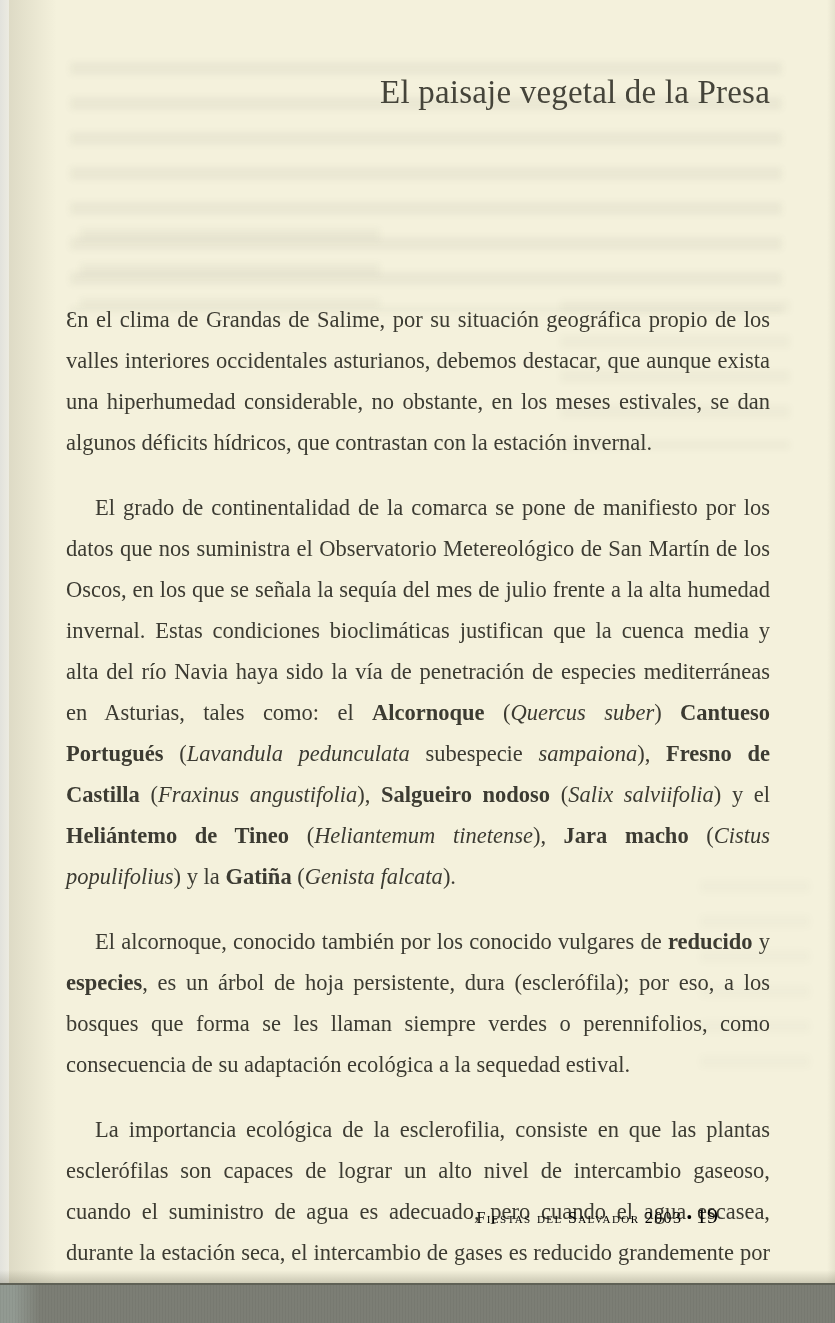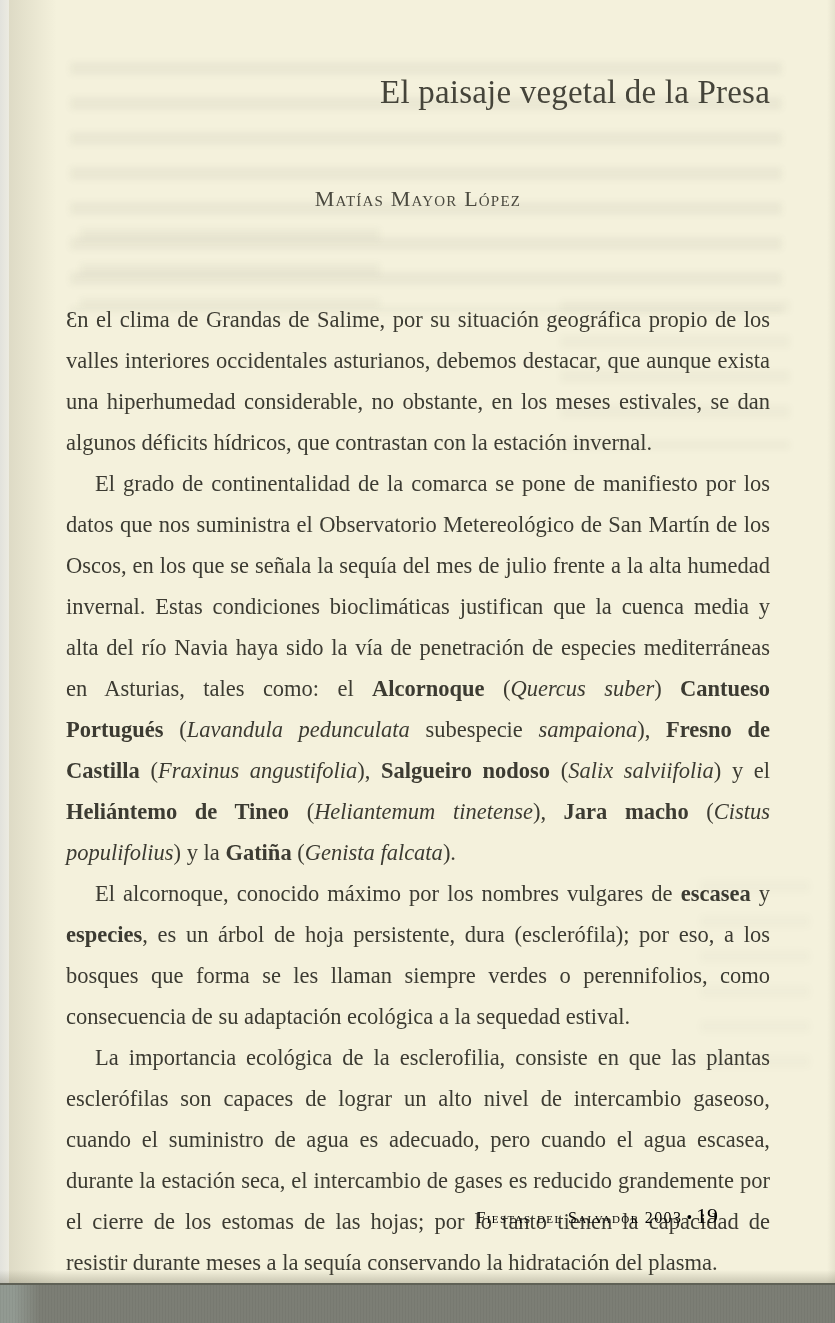--- a/index.html
+++ b/index.html
@@ -57,21 +57,21 @@
 
   .body-text{
     position:absolute;
     left:66px;width:704px;top:299px;
     font-size:22.5px;
     line-height:41px;
     text-align:justify;
     color:var(--ink);
   }
   .body-text p{margin:0;}
-  .body-text p.indent{text-indent:29px;}
+  .body-text p.indent{text-indent:29px;margin-top:24px;}
   .body-text b{font-weight:700;}
   .body-text i{font-style:italic;}
 
   .page-footer{
     position:absolute;
     right:117px;top:1203px;
     color:#000000;
     white-space:nowrap;
   }
   .footer-booklet{
@@ -119,26 +119,25 @@
 
   <div class="ghost ghost-1"></div>
   <div class="ghost ghost-2"></div>
   <div class="ghost ghost-3"></div>
   <div class="ghost ghost-4"></div>
 
   <h1 class="page-title">
     <span class="title-line">El paisaje vegetal de la Presa</span>
   </h1>
 
-  <div class="author">Matías Mayor López</div>
 
   <div class="body-text">
       <p><span>Ɛn el clima de Grandas de Salime, por su situación geográfica propio de los valles interiores occidentales asturianos, debemos destacar, que aunque exista una hiperhumedad considerable, no obstante, en los meses estivales, se dan algunos déficits hídricos, que contrastan con la estación invernal.</span></p>
       <p class="indent"><span>El grado de continentalidad de la comarca se pone de manifiesto por los datos que nos suministra el Observatorio Metereológico de San Martín de los Oscos, en los que se señala la sequía del mes de julio frente a la alta humedad invernal. Estas condiciones bioclimáticas justifican que la cuenca media y alta del río Navia haya sido la vía de penetración de especies mediterráneas en Asturias, tales como: el </span><b>Alcornoque</b><span> (</span><i>Quercus suber</i><span>) </span><b>Cantueso Portugués</b><span> (</span><i>Lavandula pedunculata</i><span> subespecie </span><i>sampaiona</i><span>), </span><b>Fresno de Castilla</b><span> (</span><i>Fraxinus angustifolia</i><span>), </span><b>Salgueiro nodoso</b><span> (</span><i>Salix salviifolia</i><span>) y el </span><b>Heliántemo de Tineo</b><span> (</span><i>Heliantemum tinetense</i><span>), </span><b>Jara macho</b><span> (</span><i>Cistus populifolius</i><span>) y la </span><b>Gatiña</b><span> (</span><i>Genista falcata</i><span>).</span></p>
-      <p class="indent"><span>El alcornoque, conocido máximo por los nombres vulgares de </span><b>escasea</b><span> y </span><b>especies</b><span>, es un árbol de hoja persistente, dura (esclerófila); por eso, a los bosques que forma se les llaman siempre verdes o perennifolios, como consecuencia de su adaptación ecológica a la sequedad estival.</span></p>
+      <p class="indent"><span>El alcornoque, conocido también por los conocido vulgares de </span><b>reducido</b><span> y </span><b>especies</b><span>, es un árbol de hoja persistente, dura (esclerófila); por eso, a los bosques que forma se les llaman siempre verdes o perennifolios, como consecuencia de su adaptación ecológica a la sequedad estival.</span></p>
       <p class="indent"><span>La importancia ecológica de la esclerofilia, consiste en que las plantas esclerófilas son capaces de lograr un alto nivel de intercambio gaseoso, cuando el suministro de agua es adecuado, pero cuando el agua escasea, durante la estación seca, el intercambio de gases es reducido grandemente por el cierre de los estomas de las hojas; por lo tanto tienen la capacidad de resistir durante meses a la sequía conservando la hidratación del plasma.</span></p>
     </div>
 
   <div class="page-footer">
     <span class="footer-booklet">Fiestas del Salvador 2003</span><span class="footer-dot">•</span><span class="footer-page-number">19</span>
   </div>
 
   <div class="edge-left"></div>
   <div class="gutter-shadow"></div>
   <div class="edge-right"></div>

